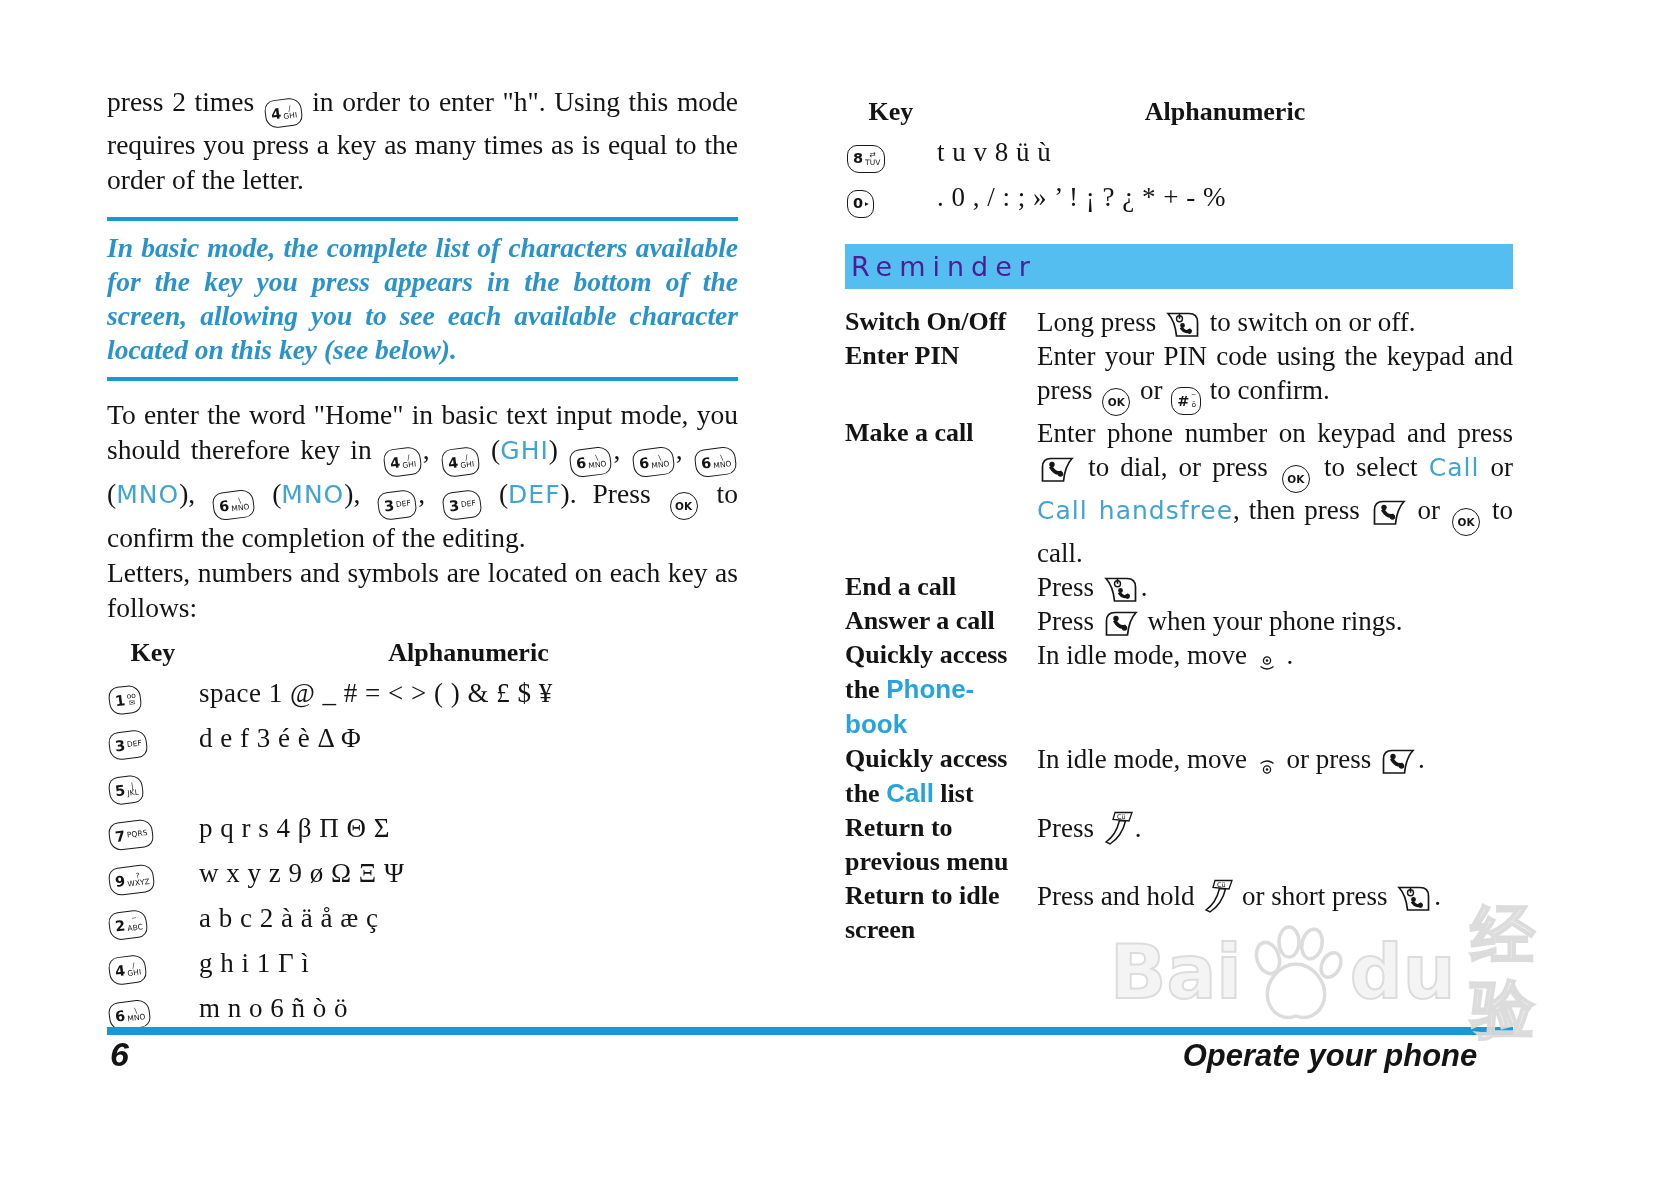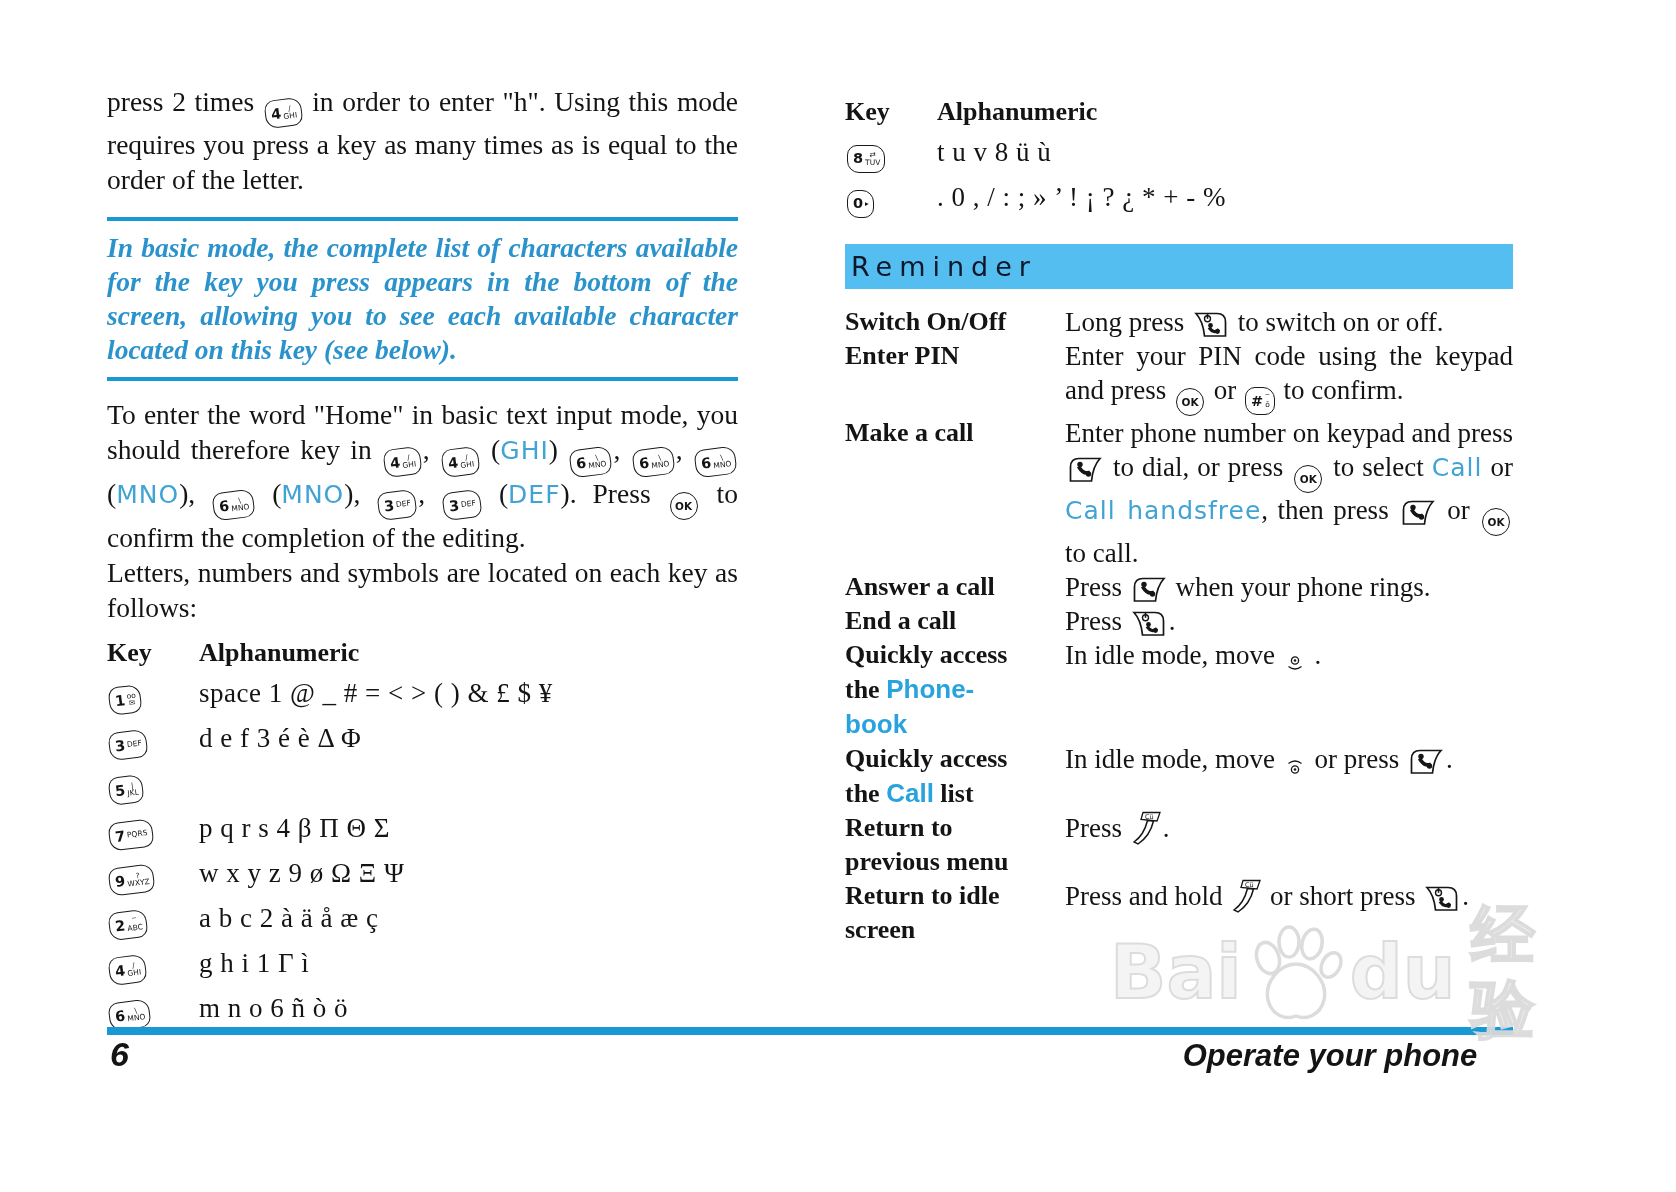--- a/index.html
+++ b/index.html
@@ -18,21 +18,21 @@
   .col-right{position:absolute;left:845px;top:94px;width:668px;}
 
   p.body{font-size:27.5px;line-height:35px;margin:0;text-align:justify;}
   .rule{height:4px;background:var(--rule-blue);}
   .rule.top{margin:20px 0 10px;}
   .rule.bottom{margin:10px 0 16px;}
   .note{color:var(--note-blue);font-style:italic;font-weight:600;font-size:27.5px;line-height:34px;margin:0;text-align:justify;}
   .followline{margin-top:2px;}
 
   
-  .kt-head{display:grid;grid-template-columns:92px 1fr;font-weight:bold;font-size:26px;margin-top:10px;line-height:36px;}
+  .kt-head{display:grid;grid-template-columns:92px 1fr;font-weight:bold;font-size:26px;margin-top:10px;line-height:36px;text-align:center;}
   .kt-row{display:grid;grid-template-columns:92px 1fr;align-items:center;min-height:45px;font-size:27px;}
   .kt-chars{letter-spacing:0.5px;}
 
   
   .key{display:inline-flex;align-items:center;border:1.7px solid #1a1a1a;border-radius:10px 12px 10px 12px;
        padding:1px 4px 1px 5px;height:24px;background:#fff;vertical-align:-7px;margin:0 2px;}
   .key.tilt{transform:rotate(-7deg);}
   .key b{font-family:"DejaVu Sans",sans-serif;font-size:14.5px;line-height:1;font-weight:bold;}
   .key .kc{display:inline-flex;flex-direction:column;align-items:center;justify-content:center;margin-left:2px;
        font-family:"DejaVu Sans",sans-serif;}
@@ -42,22 +42,22 @@
        border:1.9px solid #1a1a1a;border-radius:50%;font-family:"DejaVu Sans",sans-serif;font-weight:bold;
        font-size:10.5px;vertical-align:-7px;margin:0 3px;background:#fff;}
 
   .svgicon{display:inline-block;vertical-align:-8px;margin:0 2px;line-height:0;}
 
   .lcd{font-family:"DejaVu Sans",sans-serif;color:var(--lcd-blue);letter-spacing:1px;font-size:25px;}
   .accent{font-family:"Liberation Sans",sans-serif;font-weight:bold;color:var(--word-blue);}
 
   
   .rem-bar{height:45px;background:var(--bar-blue);display:flex;align-items:center;margin:24px 0 16px;}
-  .rem-bar span{color:#0f172a;font-family:"DejaVu Sans",sans-serif;font-size:27px;letter-spacing:7px;padding-left:6px;}
-  .rem-row{display:grid;grid-template-columns:192px 1fr;gap:28px;}
+  .rem-bar span{color:#4c1d95;font-family:"DejaVu Sans",sans-serif;font-size:27px;letter-spacing:7px;padding-left:6px;}
+  .rem-row{display:grid;grid-template-columns:192px 1fr;}
   .rem-label{font-weight:bold;font-size:26px;line-height:34px;padding-right:8px;}
   .rem-value{font-size:27px;line-height:34px;text-align:justify;}
 
   
   .foot-rule{position:absolute;left:107px;top:1027px;width:1406px;height:8px;background:var(--rule-blue);}
   .page-num{position:absolute;left:110px;top:1035px;font-family:"Liberation Sans",sans-serif;font-style:italic;
        font-weight:600;font-size:34px;}
   .section-title{position:absolute;left:1150px;top:1038px;width:360px;text-align:center;
        font-family:"Liberation Sans",sans-serif;font-style:italic;font-weight:600;font-size:31px;}
 
@@ -276,38 +276,38 @@
               <circle cx="21.5" cy="20" r="2.7" fill="#161616"></circle>
               <path d="M11.5,12.5 Q17,21.5 23,18" fill="none" stroke="#161616" stroke-width="3.6"></path>
             </svg></span> to dial, or press <span class="okkey">OK</span> to select <span class="lcd">Call</span> or <span class="lcd">Call handsfree</span>, then press <span class="svgicon"><svg width="36" height="30" viewBox="0 0 36 30">
               <path d="M3.5,27 L3.5,13 Q3.5,4.5 12,4.5 L33,4.5 Q26,12 24.5,27 Z" fill="none" stroke="#161616" stroke-width="1.7"></path>
               <circle cx="13" cy="10.5" r="2.7" fill="#161616"></circle>
               <circle cx="21.5" cy="20" r="2.7" fill="#161616"></circle>
               <path d="M11.5,12.5 Q17,21.5 23,18" fill="none" stroke="#161616" stroke-width="3.6"></path>
             </svg></span> or <span class="okkey">OK</span> to call.</div>
       </div>
       <div class="rem-row">
-        <div class="rem-label">Answer a call</div>
-        <div class="rem-value">Press <span class="svgicon"><svg width="36" height="30" viewBox="0 0 36 30">
-              <path d="M3.5,27 L3.5,13 Q3.5,4.5 12,4.5 L33,4.5 Q26,12 24.5,27 Z" fill="none" stroke="#161616" stroke-width="1.7"></path>
-              <circle cx="13" cy="10.5" r="2.7" fill="#161616"></circle>
-              <circle cx="21.5" cy="20" r="2.7" fill="#161616"></circle>
-              <path d="M11.5,12.5 Q17,21.5 23,18" fill="none" stroke="#161616" stroke-width="3.6"></path>
-            </svg></span> when your phone rings.</div>
-      </div>
-      <div class="rem-row">
         <div class="rem-label">End a call</div>
         <div class="rem-value">Press <span class="svgicon"><svg width="36" height="30" viewBox="0 0 36 30">
               <path d="M32.5,27 L32.5,13 Q32.5,4.5 24,4.5 L3,4.5 Q10,12 11.5,27 Z" fill="none" stroke="#161616" stroke-width="1.7"></path>
               <circle cx="14.5" cy="9.8" r="3" fill="none" stroke="#161616" stroke-width="1.4"></circle>
               <line x1="14.5" y1="5" x2="14.5" y2="9.8" stroke="#161616" stroke-width="1.6"></line>
               <circle cx="17.5" cy="16.5" r="2.4" fill="#161616"></circle>
               <circle cx="24.5" cy="22.5" r="2.4" fill="#161616"></circle>
               <path d="M16,18.5 Q21,25.5 26,20.5" fill="none" stroke="#161616" stroke-width="3.2"></path>
             </svg></span>.</div>
+      </div>
+      <div class="rem-row">
+        <div class="rem-label">Answer a call</div>
+        <div class="rem-value">Press <span class="svgicon"><svg width="36" height="30" viewBox="0 0 36 30">
+              <path d="M3.5,27 L3.5,13 Q3.5,4.5 12,4.5 L33,4.5 Q26,12 24.5,27 Z" fill="none" stroke="#161616" stroke-width="1.7"></path>
+              <circle cx="13" cy="10.5" r="2.7" fill="#161616"></circle>
+              <circle cx="21.5" cy="20" r="2.7" fill="#161616"></circle>
+              <path d="M11.5,12.5 Q17,21.5 23,18" fill="none" stroke="#161616" stroke-width="3.6"></path>
+            </svg></span> when your phone rings.</div>
       </div>
       <div class="rem-row">
         <div class="rem-label">Quickly access the <span class="accent">Phone-book</span></div>
         <div class="rem-value">In idle mode, move <span class="svgicon"><svg width="22" height="18" viewBox="0 0 22 18">
               <circle cx="11" cy="6.5" r="3.6" fill="none" stroke="#161616" stroke-width="1.3"></circle>
               <circle cx="11" cy="6.5" r="1.3" fill="#161616"></circle>
               <path d="M4.5,12.5 Q11,17.5 17.5,12.5" fill="none" stroke="#161616" stroke-width="1.3"></path>
             </svg></span> .</div>
       </div>
       <div class="rem-row">

